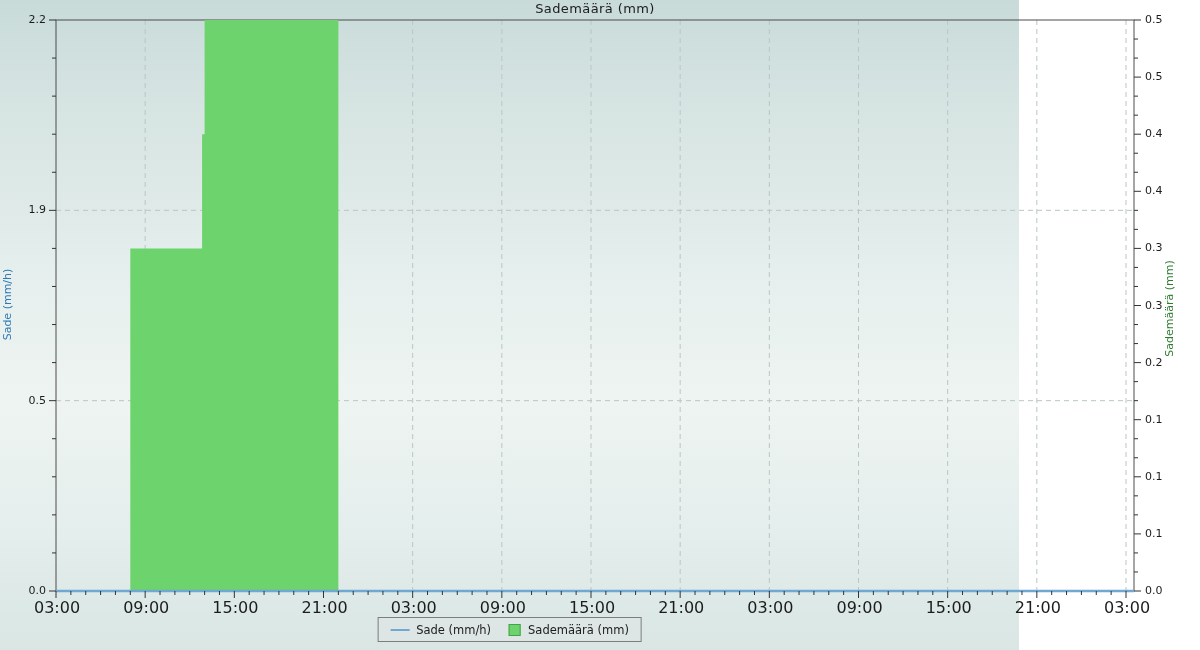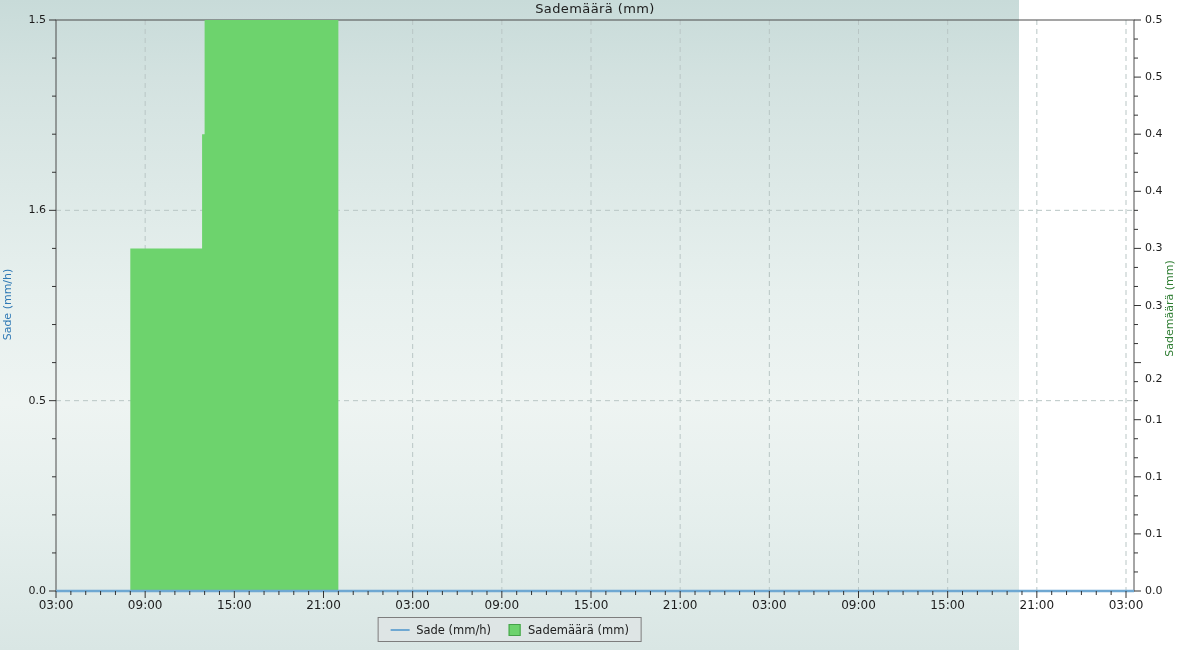--- a/index.html
+++ b/index.html
@@ -6,21 +6,21 @@
     font-family:"DejaVu Sans",sans-serif;}
   .figure{position:relative;width:1019px;height:650px;
     background:linear-gradient(180deg,#c8dbd9 0%,#d3e2e0 12%,#e7f0ee 45%,#eef4f2 62%,#e4eeec 82%,#d9e6e4 100%);}
   .chart-title{position:absolute;left:0;top:1px;width:1190px;text-align:center;
     font-size:13px;color:#1c1c1c;letter-spacing:0.4px;}
   .ylabel-left{position:absolute;left:-58px;top:298px;width:130px;text-align:center;
     transform:rotate(-90deg);font-size:11px;color:#2f79b5;}
   .ylabel-right{position:absolute;left:1104px;top:302px;width:130px;text-align:center;
     transform:rotate(-90deg);font-size:11px;color:#2e7d32;}
   svg{position:absolute;left:0;top:0;}
-  .tick-label-x{position:absolute;font-size:12px;color:#1c1c1c;width:44px;text-align:center;}
+  .tick-label-x{position:absolute;font-size:16px;color:#1c1c1c;width:44px;text-align:center;}
   .tick-label-left{position:absolute;font-size:11px;color:#1c1c1c;width:34px;text-align:right;}
   .tick-label-right{position:absolute;font-size:11px;color:#1c1c1c;width:34px;text-align:left;}
   .legend{position:absolute;left:50%;top:617px;transform:translateX(-50%);
     display:flex;align-items:center;gap:18px;background:#dee5e5;
     border:1.5px solid #7d7d7d;padding:4px 12px;height:15px;}
   .legend-item{display:flex;align-items:center;gap:7px;font-size:11.5px;color:#1c1c1c;}
   .legend-line{display:inline-block;width:19px;height:0;border-top:2.5px solid #6fa8d2;}
   .legend-swatch{display:inline-block;width:10px;height:10px;background:#6dd36d;border:1px solid #46a24a;}
 </style>
 </head>
@@ -177,31 +177,31 @@
       <div class="tick-label-x" style="left: 301.5px; top: 598px;">21:00</div>
       <div class="tick-label-x" style="left: 390.667px; top: 598px;">03:00</div>
       <div class="tick-label-x" style="left: 479.833px; top: 598px;">09:00</div>
       <div class="tick-label-x" style="left: 569px; top: 598px;">15:00</div>
       <div class="tick-label-x" style="left: 658.167px; top: 598px;">21:00</div>
       <div class="tick-label-x" style="left: 747.333px; top: 598px;">03:00</div>
       <div class="tick-label-x" style="left: 836.5px; top: 598px;">09:00</div>
       <div class="tick-label-x" style="left: 925.667px; top: 598px;">15:00</div>
       <div class="tick-label-x" style="left: 1014.83px; top: 598px;">21:00</div>
       <div class="tick-label-x" style="left: 1104px; top: 598px;">03:00</div>
-      <div class="tick-label-left" style="left: 12px; top: 13px;">1.5</div>
-      <div class="tick-label-left" style="left: 12px; top: 203.333px;">1.6</div>
+      <div class="tick-label-left" style="left: 12px; top: 13px;">2.2</div>
+      <div class="tick-label-left" style="left: 12px; top: 203.333px;">1.9</div>
       <div class="tick-label-left" style="left: 12px; top: 393.667px;">0.5</div>
       <div class="tick-label-left" style="left: 12px; top: 584px;">0.0</div>
       <div class="tick-label-right" style="left: 1145px; top: 13px;">0.5</div>
       <div class="tick-label-right" style="left: 1145px; top: 70.1px;">0.5</div>
       <div class="tick-label-right" style="left: 1145px; top: 127.2px;">0.4</div>
       <div class="tick-label-right" style="left: 1145px; top: 184.3px;">0.4</div>
       <div class="tick-label-right" style="left: 1145px; top: 241.4px;">0.3</div>
       <div class="tick-label-right" style="left: 1145px; top: 298.5px;">0.3</div>
-      <div class="tick-label-right" style="left: 1145px; top: 355.6px; margin-top: 16px;">0.2</div>
+      <div class="tick-label-right" style="left: 1145px; top: 355.6px;">0.2</div>
       <div class="tick-label-right" style="left: 1145px; top: 412.7px;">0.1</div>
       <div class="tick-label-right" style="left: 1145px; top: 469.8px;">0.1</div>
       <div class="tick-label-right" style="left: 1145px; top: 526.9px;">0.1</div>
       <div class="tick-label-right" style="left: 1145px; top: 584px;">0.0</div>
     </div>
 
   <div class="legend">
     <div class="legend-item">
       <span class="legend-line"></span>
       <span>Sade (mm/h)</span>

